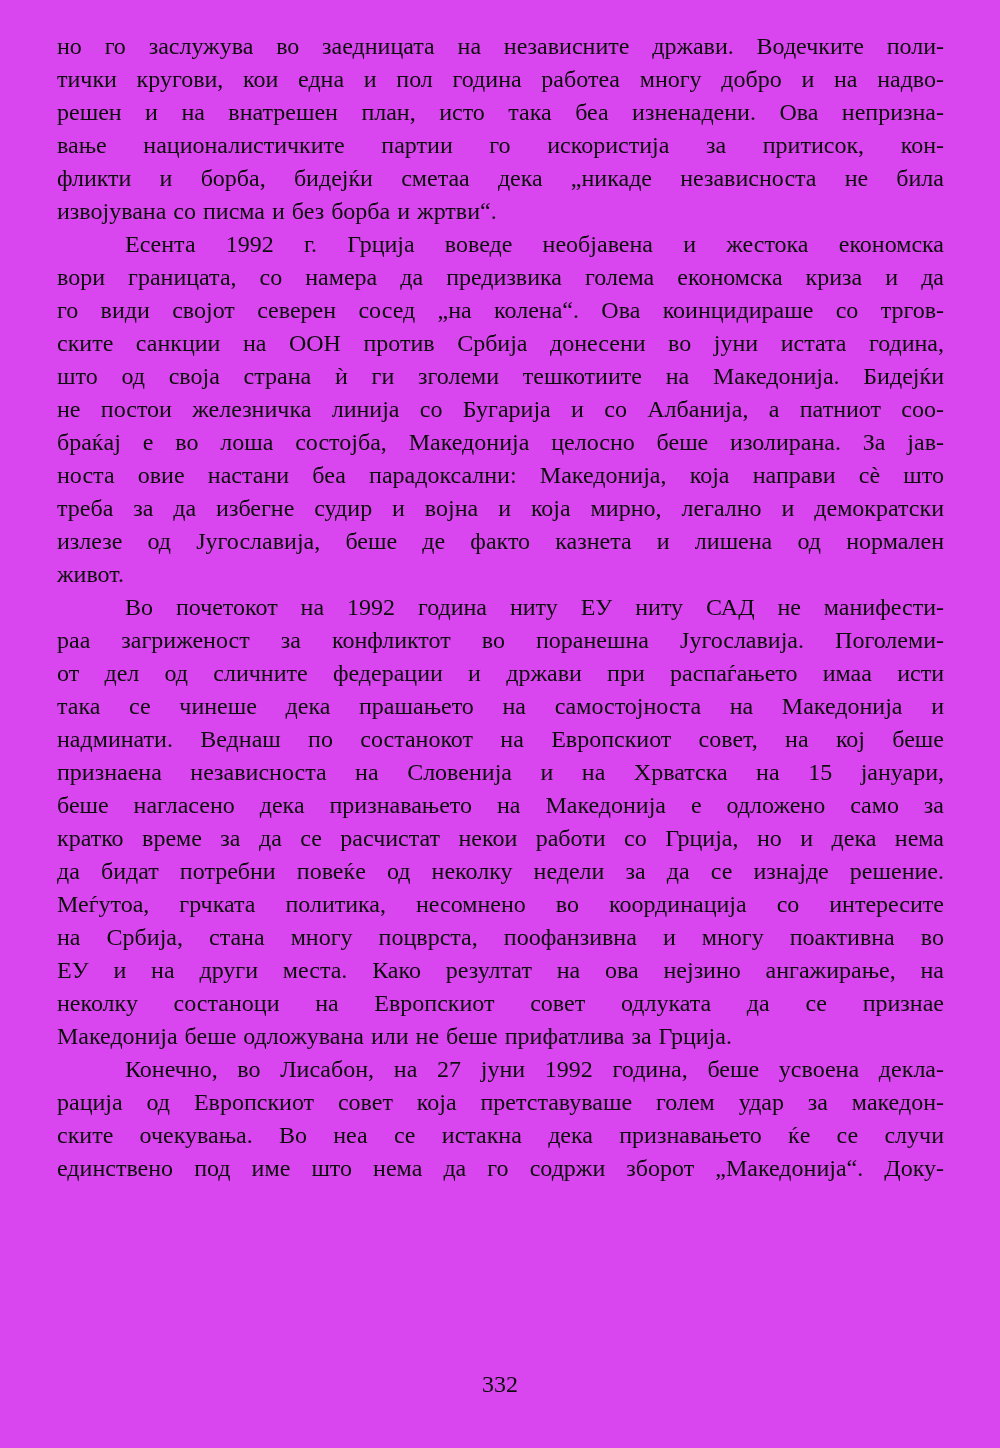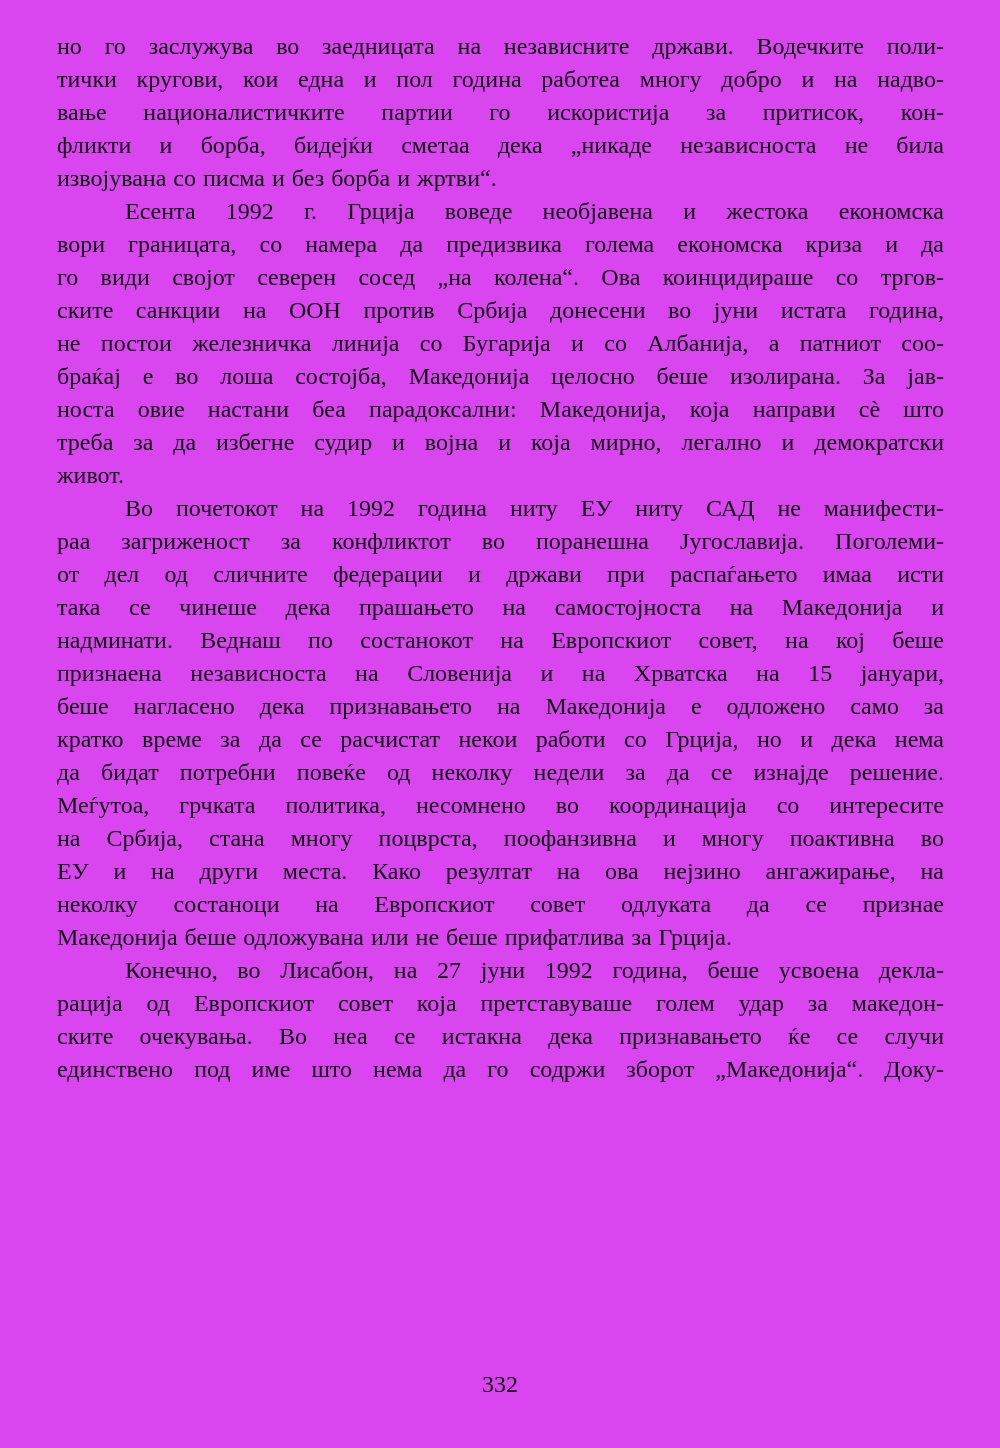--- a/index.html
+++ b/index.html
@@ -43,33 +43,36 @@
   }
 </style>
 </head>
 <body>
 
 <div class="page">
   <div class="text-block">
       <div class="para">
         <div class="line">но го заслужува во заедницата на независните држави. Водечките поли-</div>
         <div class="line">тички кругови, кои една и пол година работеа многу добро и на надво-</div>
+        <div class="line">решен и на внатрешен план, исто така беа изненадени. Ова непризна-</div>
         <div class="line">вање националистичките партии го искористија за притисок, кон-</div>
         <div class="line">фликти и борба, бидејќи сметаа дека „никаде независноста не била</div>
         <div class="line para-end">извојувана со писма и без борба и жртви“.</div>
       </div>
       <div class="para indent">
         <div class="line">Есента 1992 г. Грција воведе необјавена и жестока економска</div>
         <div class="line">вори границата, со намера да предизвика голема економска криза и да</div>
         <div class="line">го види својот северен сосед „на колена“. Ова коинцидираше со тргов-</div>
         <div class="line">ските санкции на ООН против Србија донесени во јуни истата година,</div>
+        <div class="line">што од своја страна ѝ ги зголеми тешкотиите на Македонија. Бидејќи</div>
         <div class="line">не постои железничка линија со Бугарија и со Албанија, а патниот соо-</div>
         <div class="line">браќај е во лоша состојба, Македонија целосно беше изолирана. За јав-</div>
         <div class="line">носта овие настани беа парадоксални: Македонија, која направи сè што</div>
         <div class="line">треба за да избегне судир и војна и која мирно, легално и демократски</div>
+        <div class="line">излезе од Југославија, беше де факто казнета и лишена од нормален</div>
         <div class="line para-end">живот.</div>
       </div>
       <div class="para indent">
         <div class="line">Во почетокот на 1992 година ниту ЕУ ниту САД не манифести-</div>
         <div class="line">раа загриженост за конфликтот во поранешна Југославија. Поголеми-</div>
         <div class="line">от дел од сличните федерации и држави при распаѓањето имаа исти</div>
         <div class="line">така се чинеше дека прашањето на самостојноста на Македонија и</div>
         <div class="line">надминати. Веднаш по состанокот на Европскиот совет, на кој беше</div>
         <div class="line">признаена независноста на Словенија и на Хрватска на 15 јануари,</div>
         <div class="line">беше нагласено дека признавањето на Македонија е одложено само за</div>

